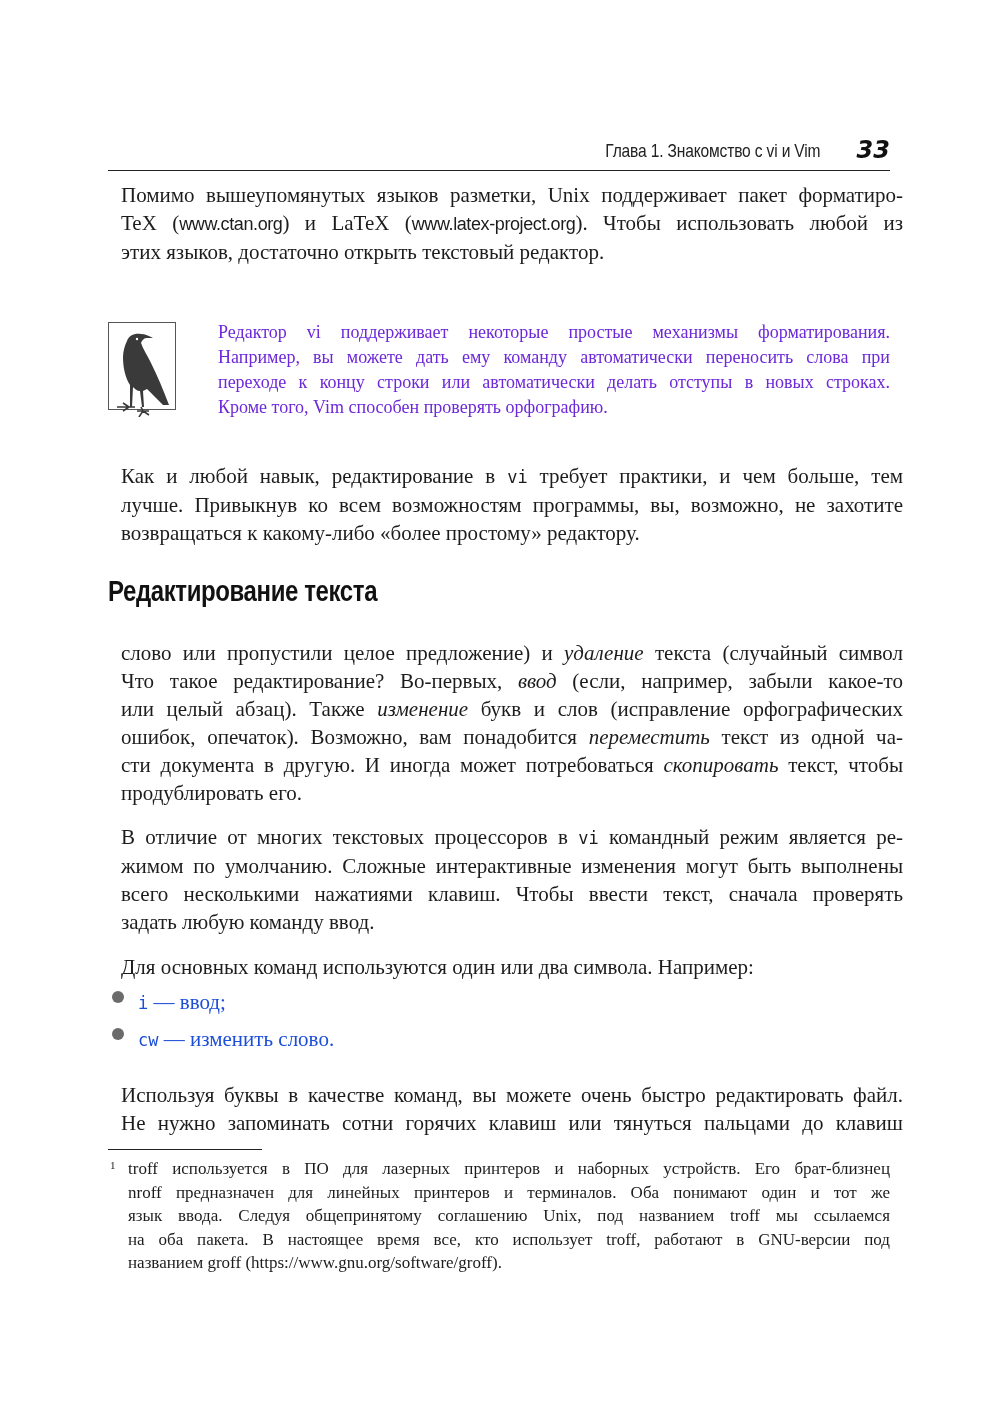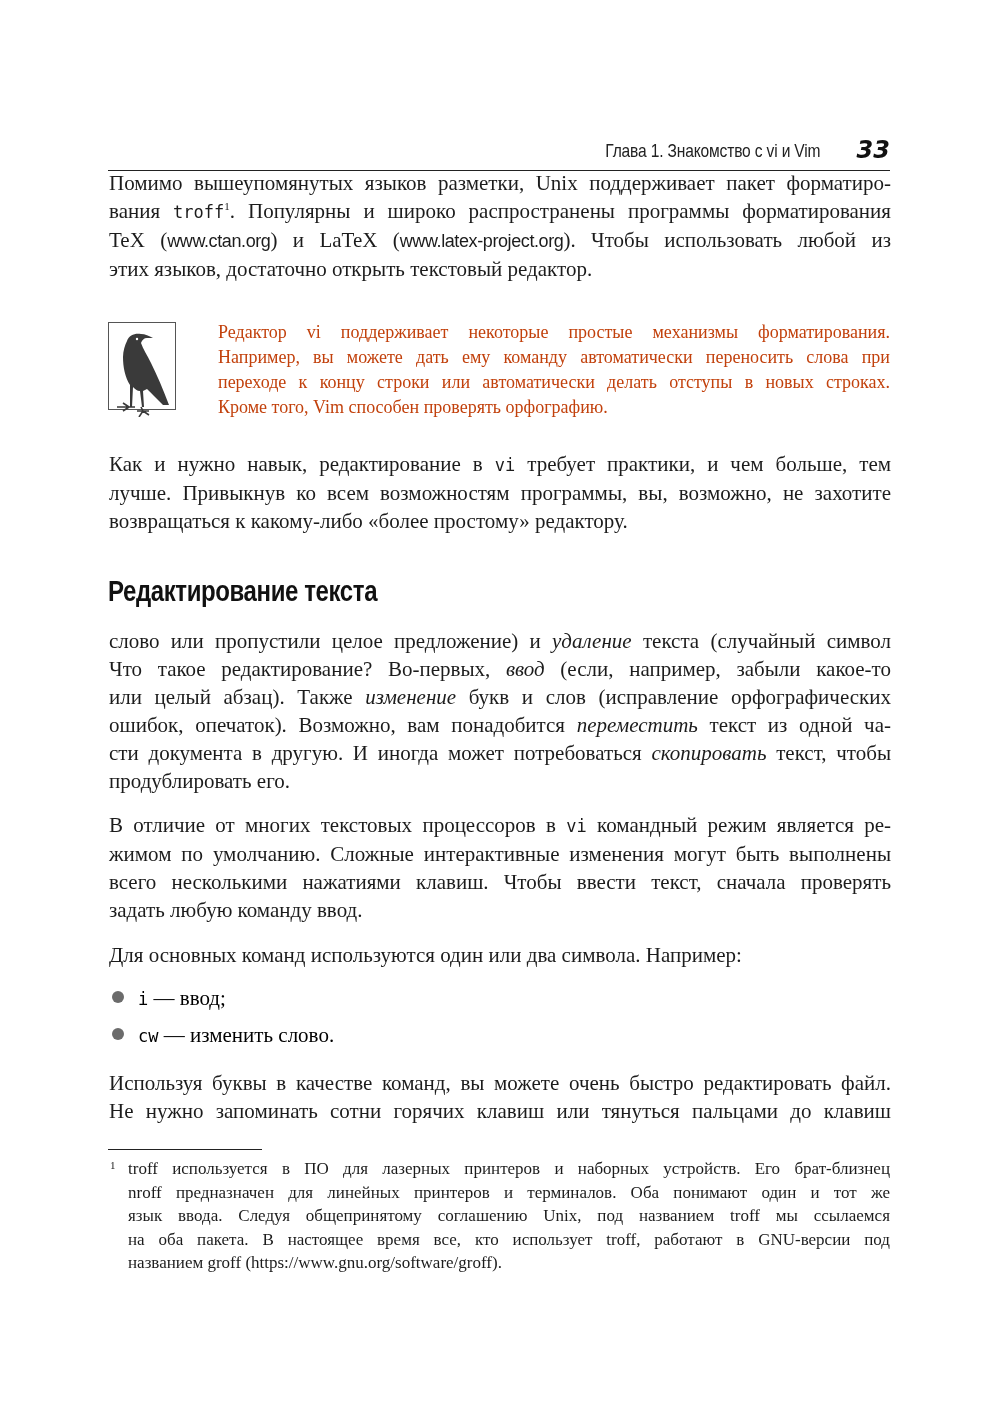--- a/index.html
+++ b/index.html
@@ -2,57 +2,56 @@
 <html><head>
 <meta charset="utf-8">
 <style>
   html, body { margin: 0; padding: 0; background: #ffffff; }
   body { width: 1000px; height: 1412px; position: relative; overflow: hidden; color: #1a1a1a; }
   .page { position: absolute; left: 0; top: 0; width: 1000px; height: 1412px; }
   .running-head { position: absolute; left: 108px; top: 92px; width: 782px; height: 34px; border-bottom: 1.5px solid #222; margin-top: 44px; }
   .running-head .chapter { position: absolute; right: 70px; top: 4px; font-family: "Liberation Sans", sans-serif; font-size: 19px; transform: scaleX(0.82); transform-origin: right center; color: #222; letter-spacing: -0.2px; }
   .running-head .pagenum { position: absolute; right: 0; top: 0px; font-family: "DejaVu Sans", sans-serif; font-weight: bold; font-size: 24px; color: #111; font-style: italic; }
   .body-text { font-family: "Liberation Serif", serif; font-size: 21px; line-height: 28px; color: #1c1c1c; }
-  .para { position: absolute; left: 108px; width: 782px; text-align: justify; margin: 1px; }
+  .para { position: absolute; left: 108px; width: 782px; text-align: justify; margin: 13px; }
   .para .line { display: block; text-align: justify; text-align-last: justify; white-space: nowrap; overflow: visible; }
   .para .line.last { text-align-last: left; }
   .mono { font-family: "DejaVu Sans Mono", monospace; font-size: 17px; }
   .sans-url { font-family: "Liberation Sans", sans-serif; font-size: 18px; letter-spacing: -0.4px; }
   sup.fn { font-size: 11px; vertical-align: 8px; line-height: 0; }
   i { font-style: italic; }
   .note { position: absolute; left: 108px; top: 320px; width: 782px; height: 100px; }
   .note .bird-box { position: absolute; left: 0; top: 2px; width: 66px; height: 86px; border: 1px solid #555; }
   .note .bird-box svg { position: absolute; left: 4px; top: 6px; }
-  .note .note-text { position: absolute; left: 110px; top: 0; width: 672px; font-family: "Liberation Serif", serif; font-size: 18px; line-height: 25px; color: #c2410c; }
+  .note .note-text { position: absolute; left: 110px; top: 0; width: 672px; font-family: "Liberation Serif", serif; font-size: 18px; line-height: 25px; color: #6d28d9; }
   .note .note-text .line { display: block; white-space: nowrap; text-align: justify; text-align-last: justify; }
   .note .note-text .line.last { text-align-last: left; }
   .section-heading { position: absolute; left: 108px; top: 574px; font-family: "Liberation Sans", sans-serif; font-weight: bold; font-size: 30px; color: #111; transform: scaleX(0.8); transform-origin: left center; letter-spacing: -0.5px; margin: 0; }
   .bullets { position: absolute; left: 108px; top: 982px; width: 782px; list-style: none; margin: 0; padding: 0; }
-  .bullets li { position: relative; height: 37px; line-height: 32px; padding-left: 30px; font-family: "Liberation Serif", serif; font-size: 21px; color: #000000; }
+  .bullets li { position: relative; height: 37px; line-height: 40px; padding-left: 30px; font-family: "Liberation Serif", serif; font-size: 21px; color: #1d4ed8; }
   .bullets li .dot { position: absolute; left: 4px; top: 9px; width: 12px; height: 12px; border-radius: 50%; background: #6b6b6b; }
   .fn-rule { position: absolute; left: 108px; top: 1149px; width: 154px; height: 0; border-top: 1.5px solid #222; }
   .footnote { position: absolute; left: 108px; top: 1157px; width: 782px; font-family: "Liberation Serif", serif; font-size: 17px; line-height: 23.5px; color: #1c1c1c; }
   .footnote .marker { position: absolute; left: 2px; top: -3px; font-size: 11px; }
   .footnote .fn-body { position: absolute; left: 20px; width: 762px; }
   .footnote .line { display: block; white-space: nowrap; text-align: justify; text-align-last: justify; }
   .footnote .line.last { text-align-last: left; }
 </style>
 </head>
 <body>
 
 <div class="page">
 
   <div class="running-head">
     <span class="chapter">Глава 1. Знакомство с vi и Vim</span>
     <span class="pagenum">33</span>
   </div>
 
   <div class="para body-text" style="top:168px;">
     <span class="line"><span>Помимо вышеупомянутых языков разметки, Unix поддерживает пакет форматиро-</span></span>
-    <span class="line"><span>вания </span><span class="mono">troff</span><sup class="fn">1</sup><span>. Популярны и широко распространены программы форматирования</span></span>
     <span class="line"><span>TeX (</span><span class="sans-url">www.ctan.org</span><span>) и LaTeX (</span><span class="sans-url">www.latex-project.org</span><span>). Чтобы использовать любой из</span></span>
     <span class="line last"><span>этих языков, достаточно открыть текстовый редактор.</span></span>
   </div>
 
   <div class="note">
     <div class="bird-box">
       <svg width="58" height="88" viewBox="0 0 58 88">
         <path fill="#3a3a3a" d="M14 12 C16 6 22 4 28 5 C32 5 36 7 40 9 L34 9 C31 9 29 11 28 14 C30 20 34 26 38 34 C44 46 50 60 56 76 L50 76 C44 70 38 64 34 60 L30 62 L31 78 L29 78 L27 62 C24 62 22 60 20 58 L19 78 L17 78 L17 56 C12 48 10 38 10 28 C10 22 12 16 14 12 Z"></path>
         <path fill="none" stroke="#3a3a3a" stroke-width="1.6" d="M4 78 L22 78 M10 74 L16 78 M10 82 L16 78 M24 82 L36 82 M28 78 L30 82 L26 88 M30 82 L36 86"></path>
         <circle cx="24" cy="10" r="1.2" fill="#ffffff"></circle>
@@ -60,21 +59,21 @@
     </div>
     <div class="note-text">
       <span class="line">Редактор vi поддерживает некоторые простые механизмы форматирования.</span>
       <span class="line">Например, вы можете дать ему команду автоматически переносить слова при</span>
       <span class="line">переходе к концу строки или автоматически делать отступы в новых строках.</span>
       <span class="line last">Кроме того, Vim способен проверять орфографию.</span>
     </div>
   </div>
 
   <div class="para body-text" style="top:449px;">
-    <span class="line"><span>Как и нужно навык, редактирование в </span><span class="mono">vi</span><span> требует практики, и чем больше, тем</span></span>
+    <span class="line"><span>Как и любой навык, редактирование в </span><span class="mono">vi</span><span> требует практики, и чем больше, тем</span></span>
     <span class="line"><span>лучше. Привыкнув ко всем возможностям программы, вы, возможно, не захотите</span></span>
     <span class="line last"><span>возвращаться к какому-либо «более простому» редактору.</span></span>
   </div>
 
   <h2 class="section-heading">Редактирование текста</h2>
 
   <div class="para body-text" style="top:626px;">
     <span class="line"><span>слово или пропустили целое предложение) и </span><i>удаление</i><span> текста (случайный символ</span></span>
     <span class="line"><span>Что такое редактирование? Во-первых, </span><i>ввод</i><span> (если, например, забыли какое-то</span></span>
     <span class="line"><span>или целый абзац). Также </span><i>изменение</i><span> букв и слов (исправление орфографических</span></span>

